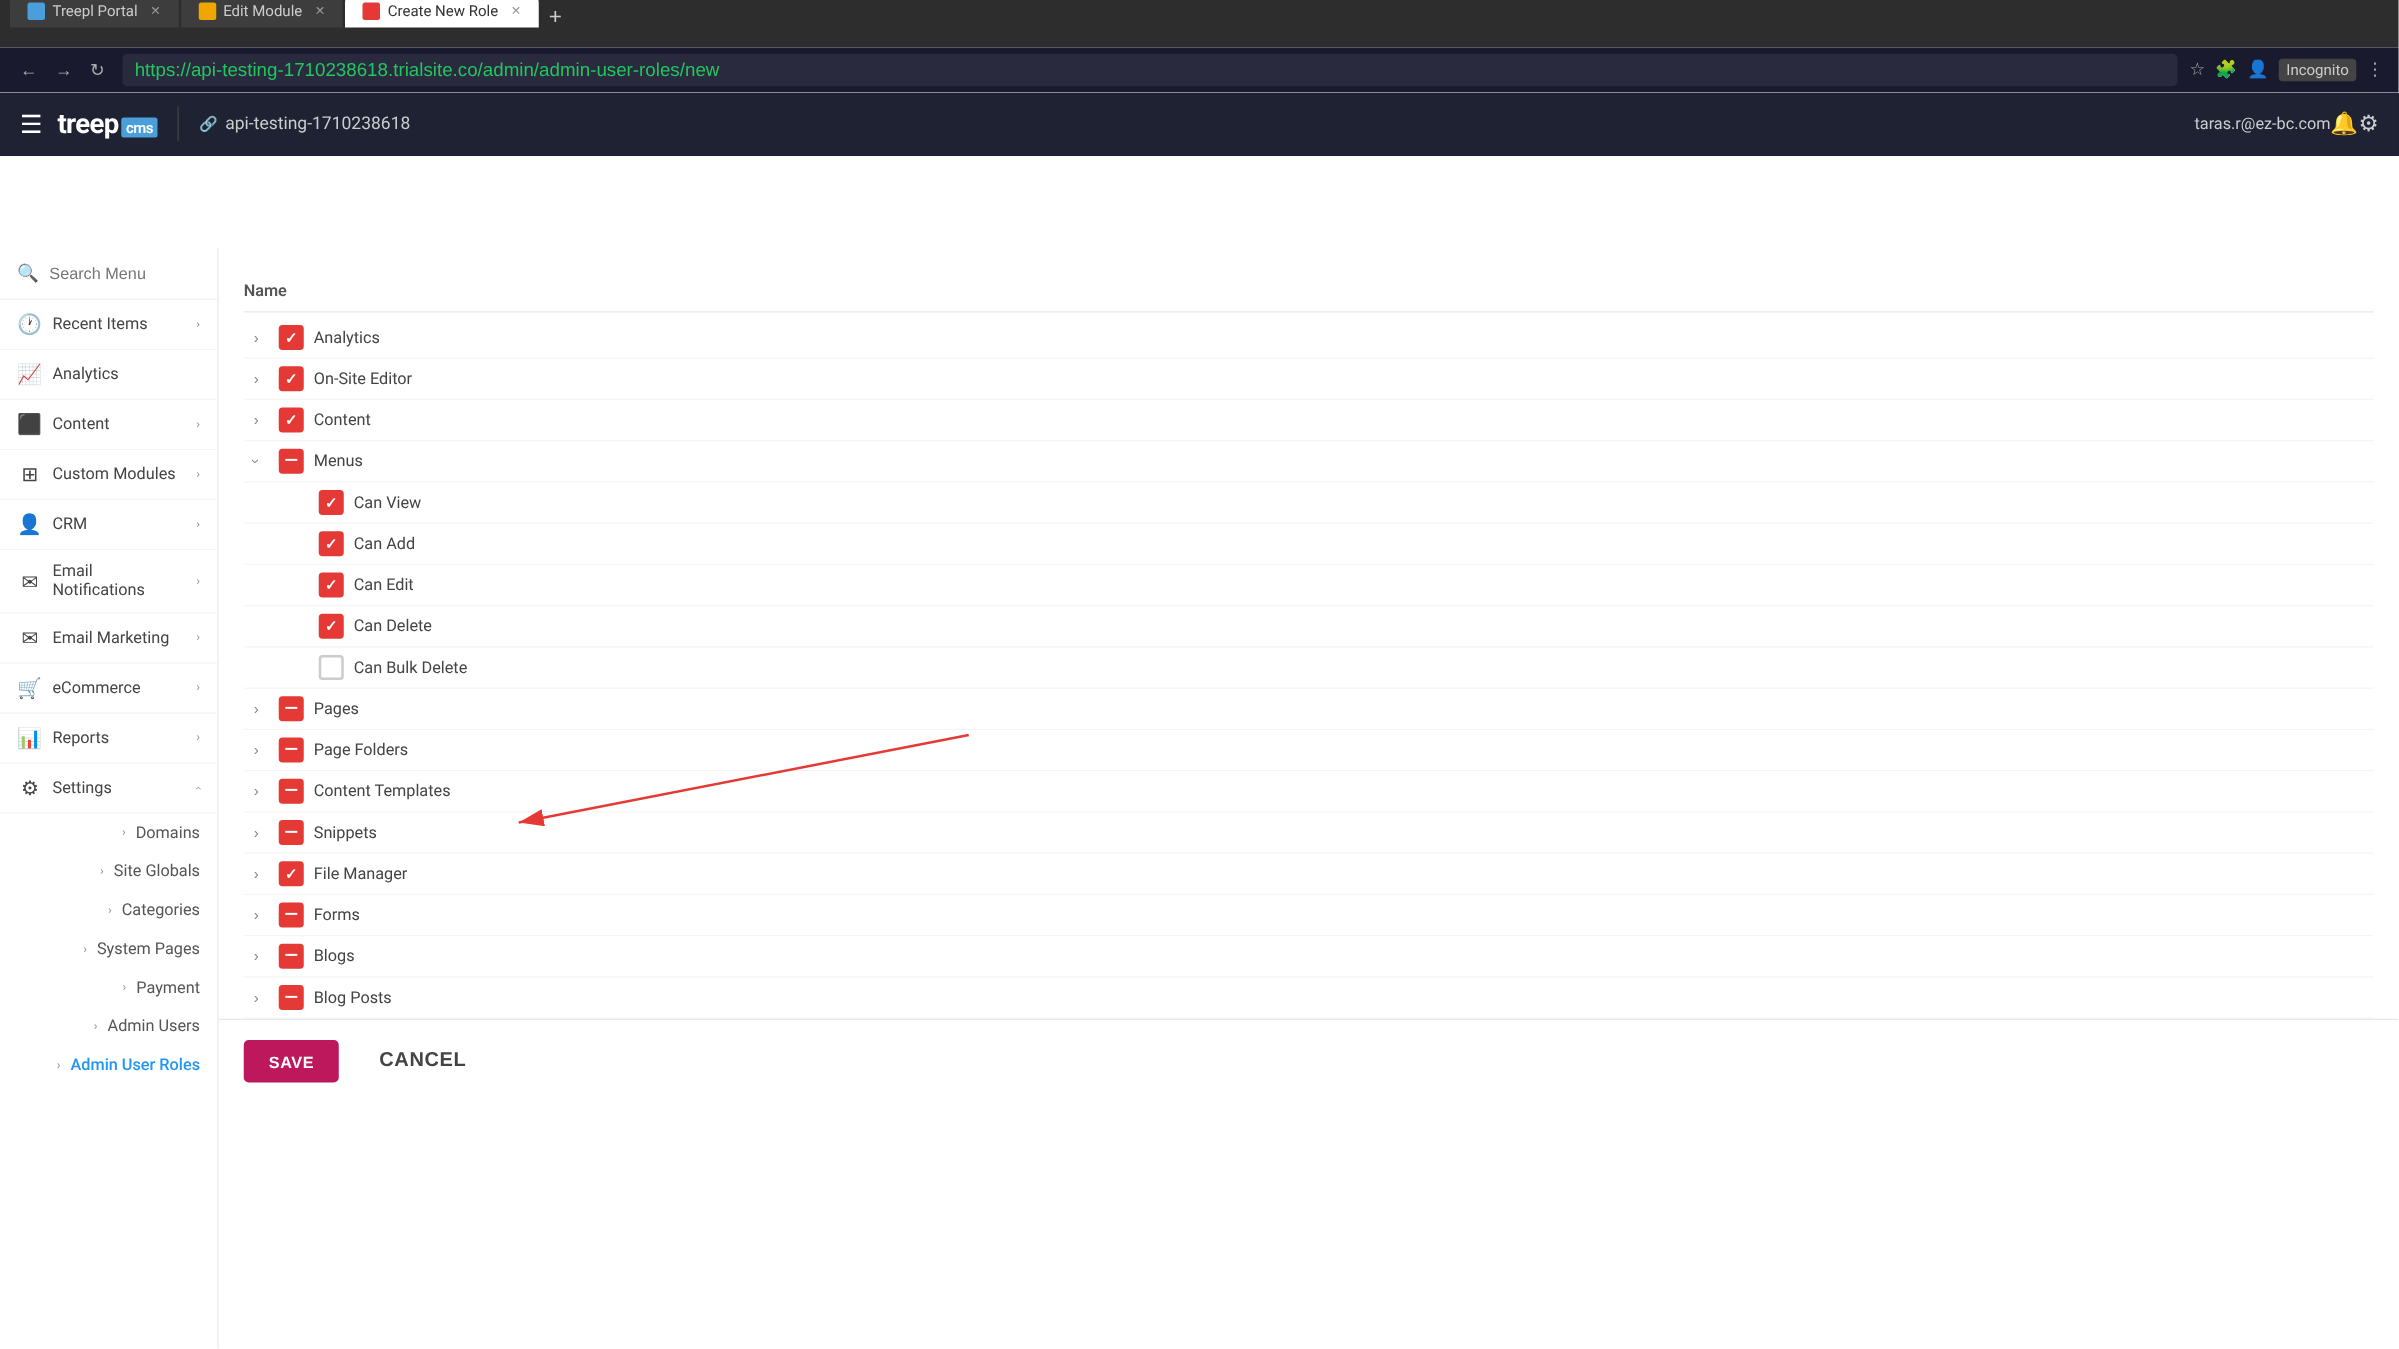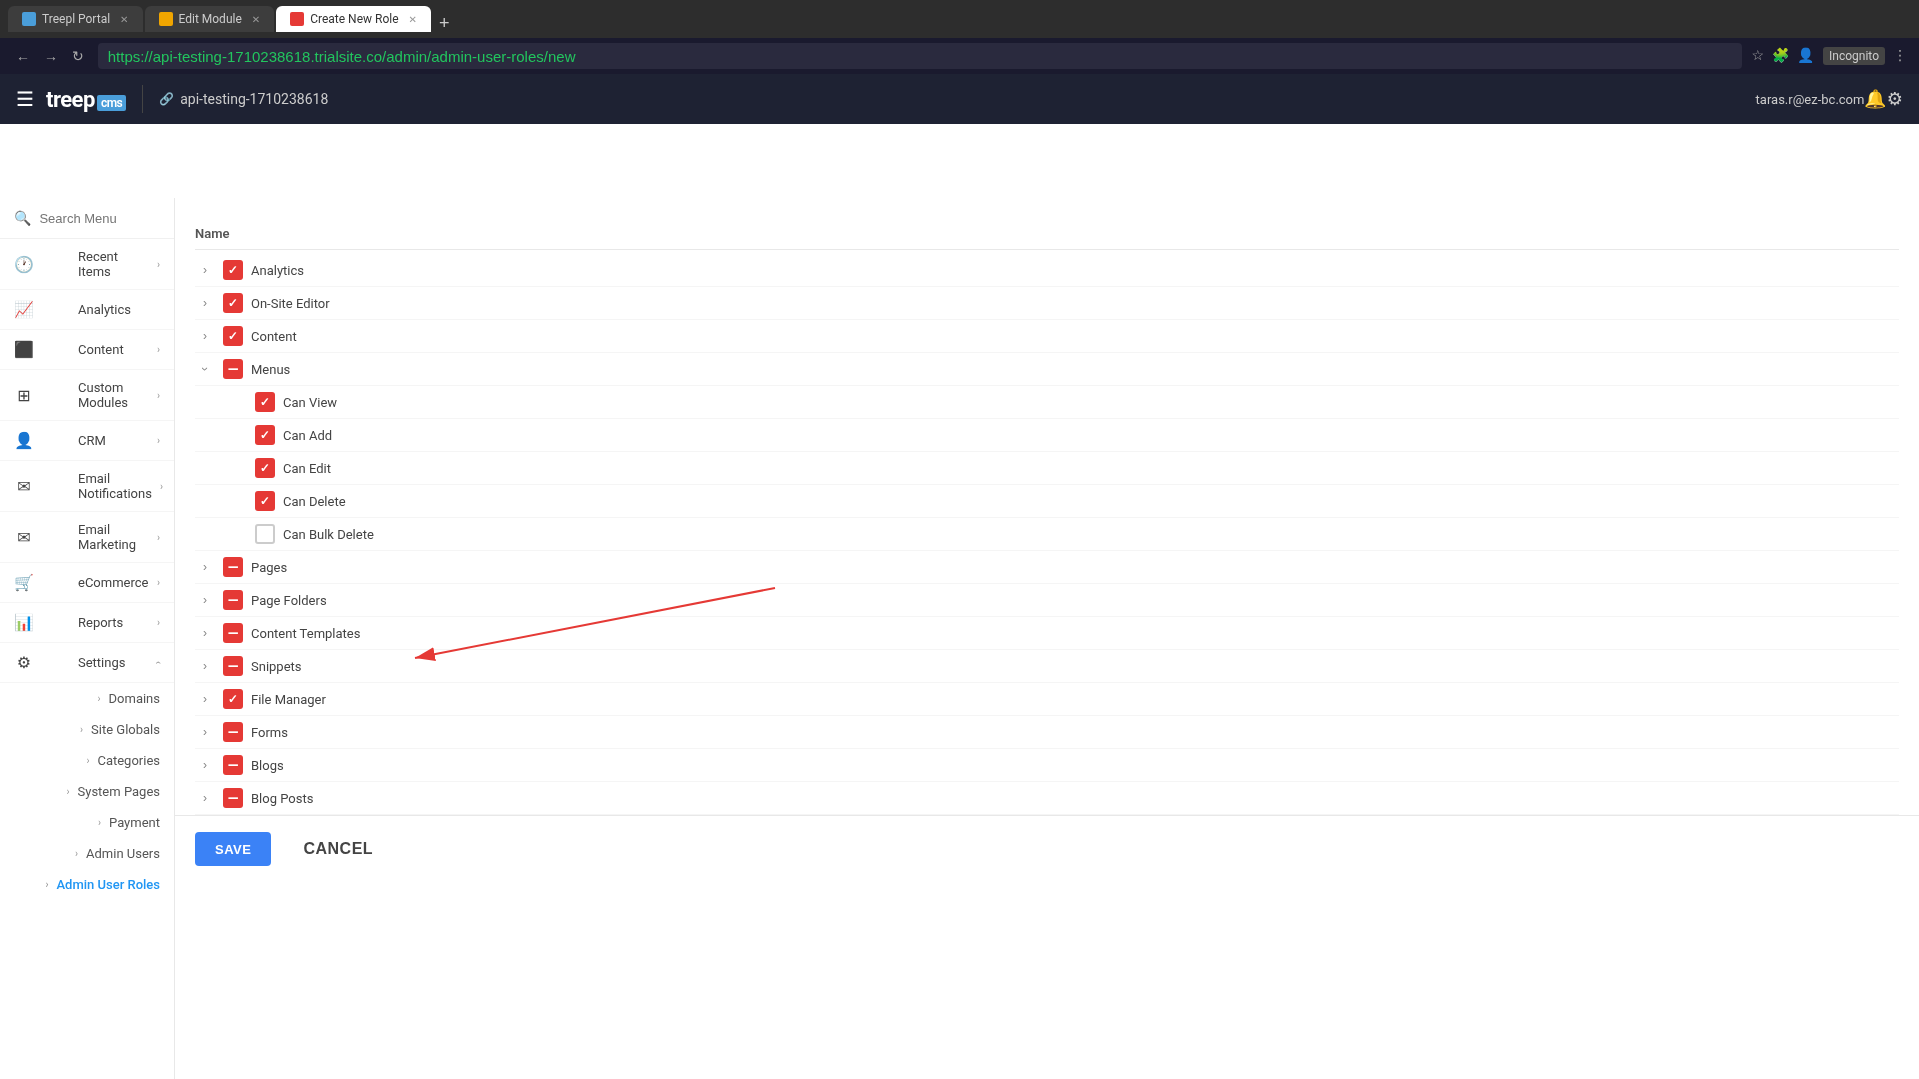--- a/index.html
+++ b/index.html
@@ -3,22 +3,22 @@
   <meta charset="utf-8">
   <style>
     * { margin: 0; padding: 0; box-sizing: border-box; }
     body { font-family: -apple-system, BlinkMacSystemFont, 'Segoe UI', Roboto, sans-serif; background: #fff; display: flex; flex-direction: column; height: 100vh; overflow: hidden; }
 
     
     .browser-bar {
       background: #2d2d2d;
       height: 38px;
       display: flex;
-      align-items: center;
-      padding: 4px 8px;
+      align-items: flex-end;
+      padding: 16px 8px;
       gap: 8px;
     }
     .browser-tabs {
       display: flex;
       align-items: flex-end;
       gap: 2px;
       flex: 1;
     }
     .browser-tab {
       background: #3d3d3d;
@@ -223,21 +223,20 @@
     }
     .sidebar-item .item-icon {
       font-size: 16px;
       width: 20px;
       text-align: center;
       flex-shrink: 0;
     }
     .sidebar-item .item-label {
       flex: 1;
       font-size: 13px;
-      margin-left: 36px;
     }
     .sidebar-item .item-chevron {
       font-size: 10px;
       color: #999;
     }
     .sidebar-sub-item {
       display: flex;
       align-items: center;
       padding: 8px 14px 8px 36px;
       cursor: pointer;
@@ -344,21 +343,21 @@
     .form-actions {
       padding: 16px 20px;
       display: flex;
       gap: 12px;
       border-top: 1px solid #e8e8e8;
       background: #fff;
       position: sticky;
       bottom: 0;
     }
     .btn-save {
-      background: #3b82f6;
+      background: #be185d;
       color: #fff;
       border: none;
       padding: 8px 20px;
       border-radius: 4px;
       font-size: 13px;
       font-weight: 600;
       cursor: pointer;
       letter-spacing: 0.5px;
     }
     .btn-cancel {

